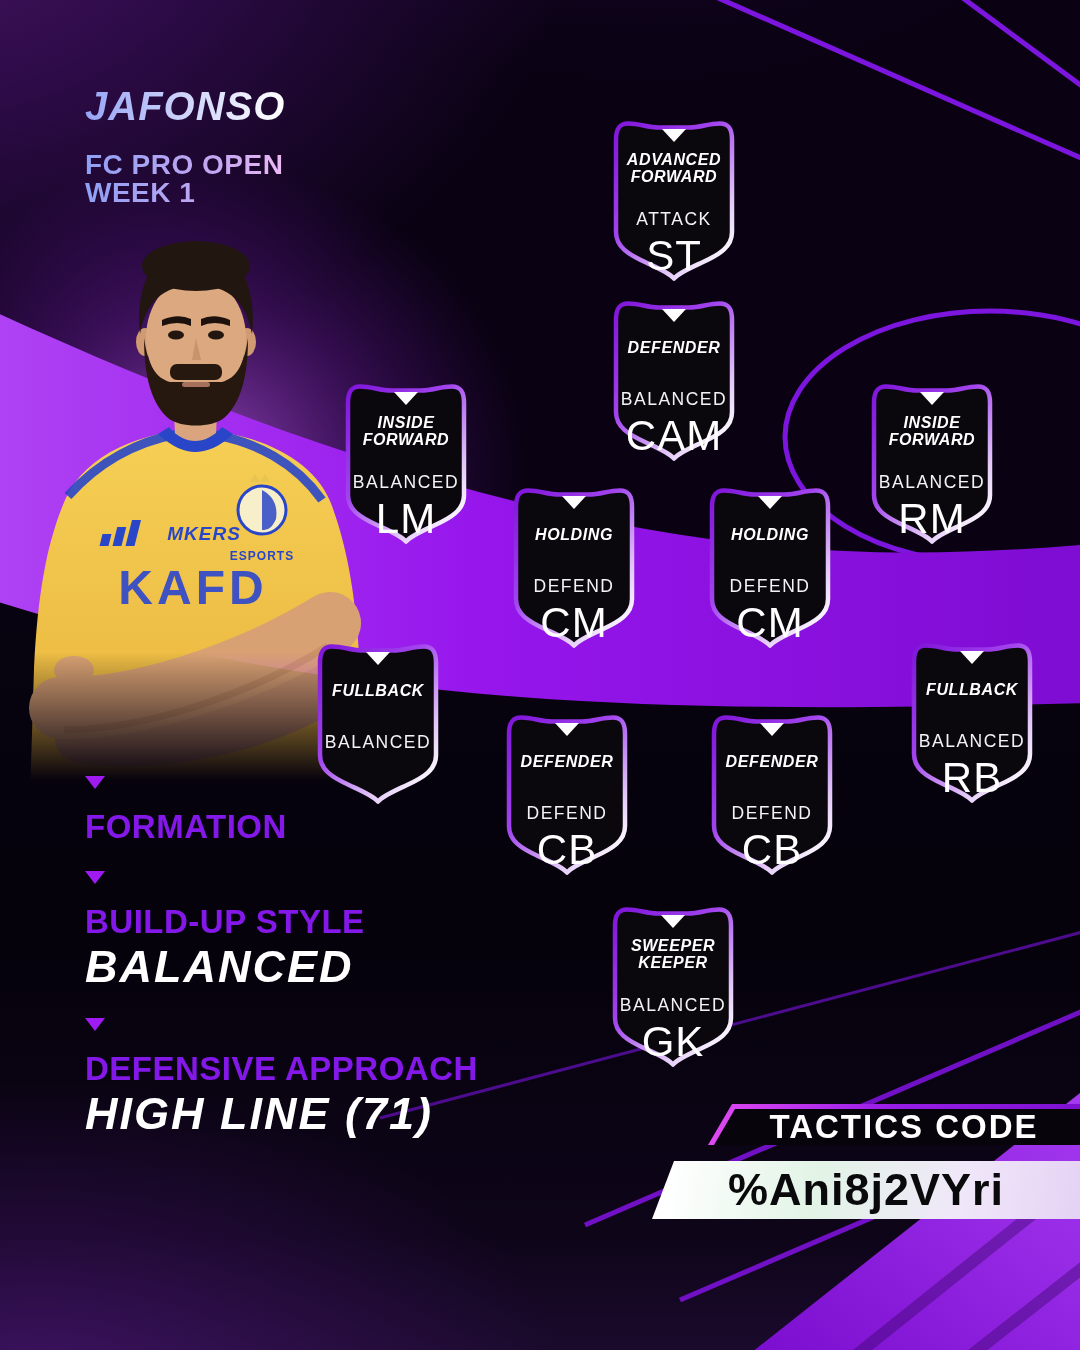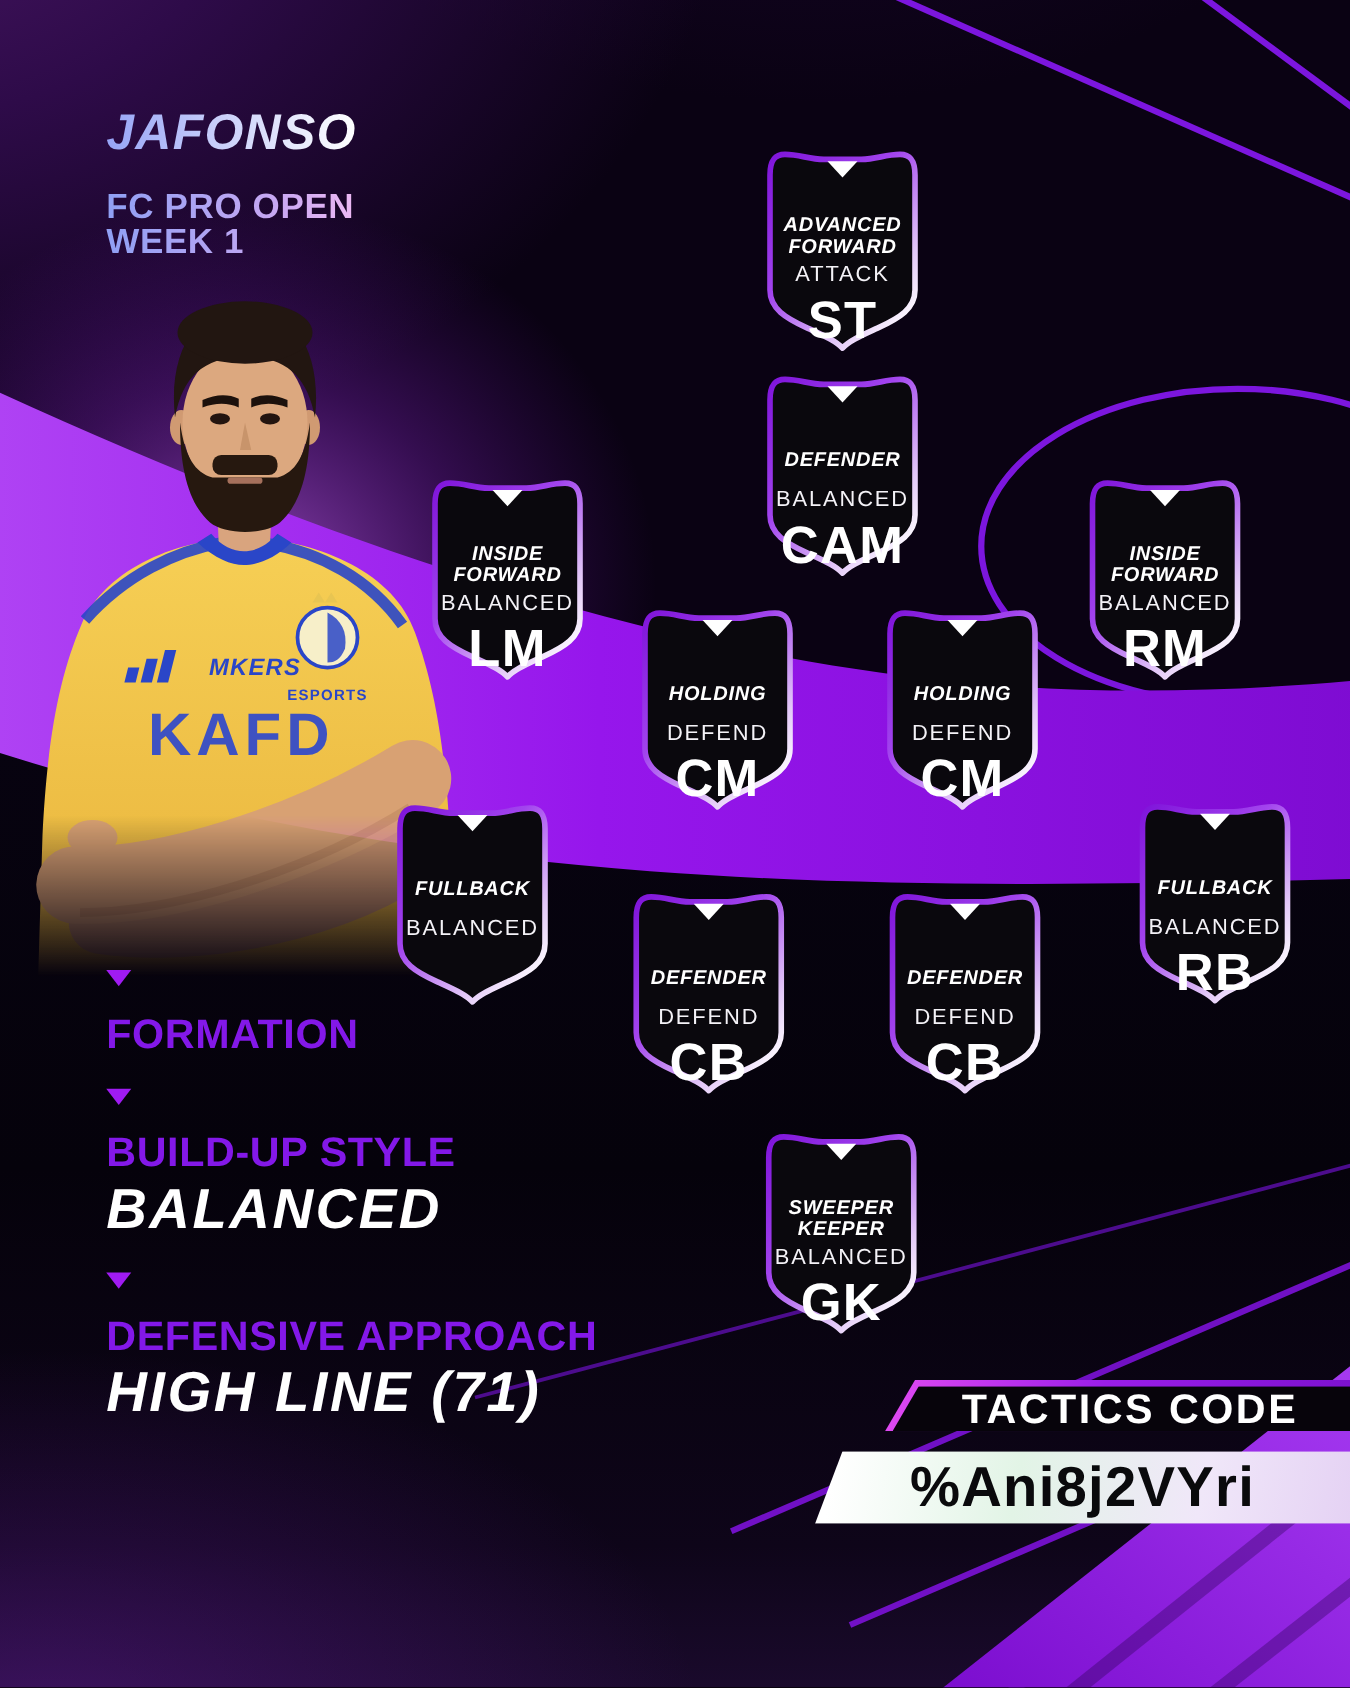--- a/index.html
+++ b/index.html
@@ -32,31 +32,31 @@
   }
   
   .card{position:absolute;width:136px;height:173px;z-index:5;}
   .card svg.card-shape{position:absolute;inset:0;width:136px;height:173px;}
   .card-tri{
     position:absolute;top:15px;left:50%;transform:translateX(-50%);
     width:0;height:0;border-left:12px solid transparent;border-right:12px solid transparent;
     border-top:13px solid #FFFFFF;
   }
   .card-role{
-    position:absolute;top:52px;left:0;width:100%;height:46px;box-sizing:border-box;padding:0 9px;
+    position:absolute;top:31px;left:0;width:100%;height:46px;box-sizing:border-box;padding:0 9px;
     display:flex;align-items:center;justify-content:center;text-align:center;
     color:#FFF;font-size:16px;font-weight:700;font-style:italic;line-height:1.08;letter-spacing:.6px;
   }
   .card-instruction{
     position:absolute;top:95px;left:0;width:100%;text-align:center;
     color:#F4F2F7;font-size:17.5px;font-weight:400;letter-spacing:1.5px;
   }
   .card-pos{
     position:absolute;top:118px;left:0;width:100%;text-align:center;
-    color:#FFF;font-size:42px;font-weight:700;letter-spacing:1px;
+    color:#FFF;font-size:42px;font-weight:400;letter-spacing:1px;
   }
   .pos-st{left:606px;top:114px;} .pos-cam{left:606px;top:294px;}
   .pos-lm{left:338px;top:377px;} .pos-rm{left:864px;top:377px;}
   .pos-cm-left{left:506px;top:481px;} .pos-cm-right{left:702px;top:481px;}
   .pos-lb{left:310px;top:637px;} .pos-rb{left:904px;top:636px;}
   .pos-cb-left{left:499px;top:708px;} .pos-cb-right{left:704px;top:708px;}
   .pos-gk{left:605px;top:900px;}
   
   .info{position:absolute;left:85px;top:776px;z-index:6;}
   .info-block{margin-bottom:26px;}

